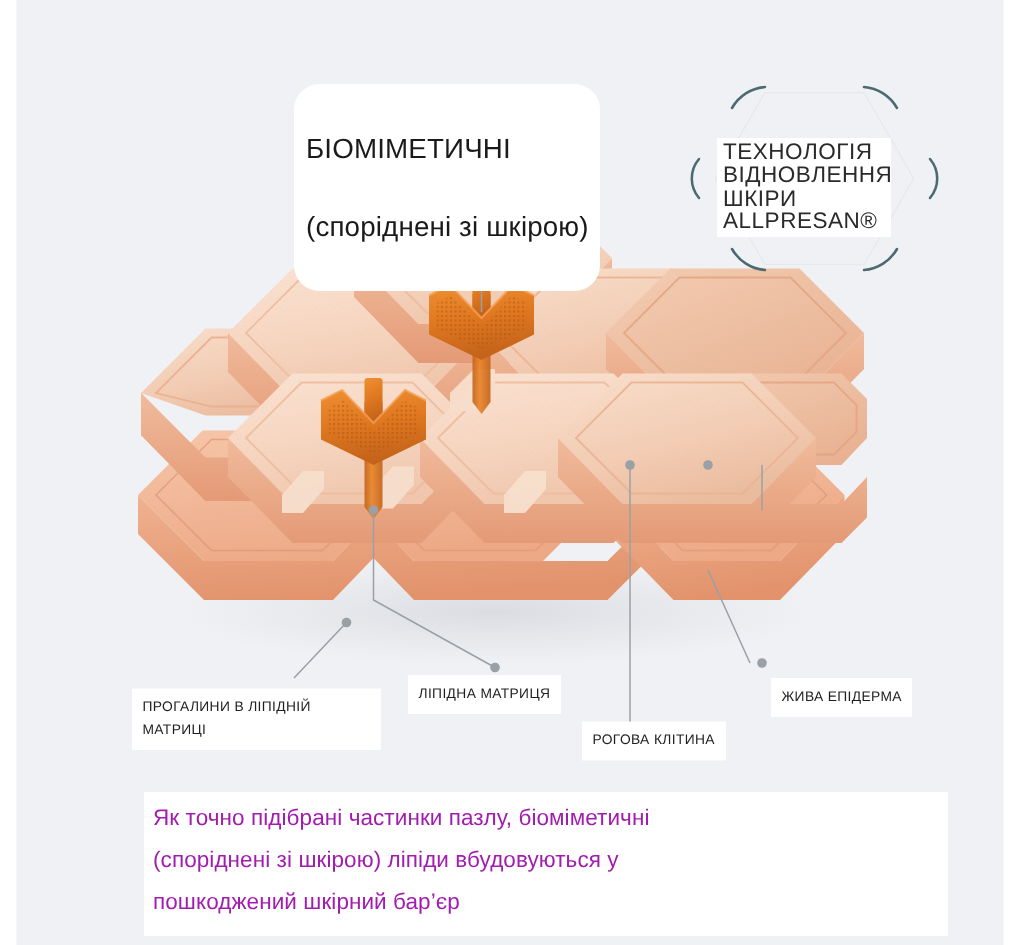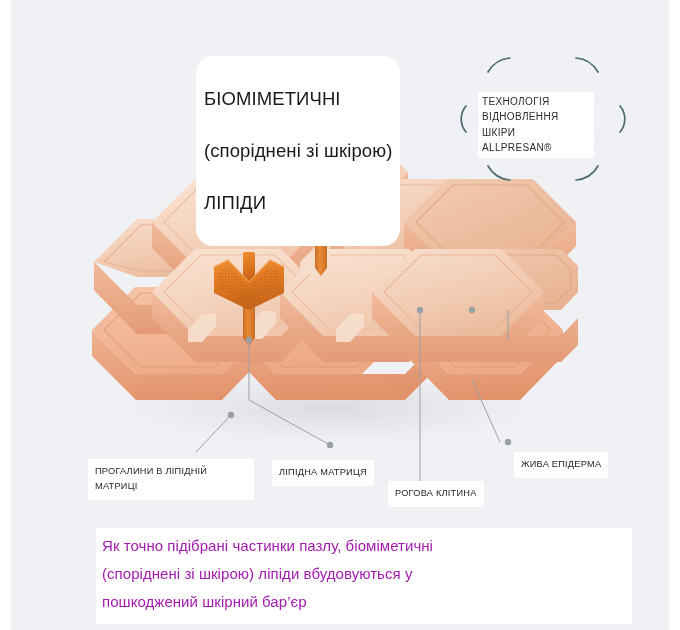--- a/index.html
+++ b/index.html
@@ -58,21 +58,21 @@
     border-radius: 17px;
   }
   .title-box .l3 { background: transparent; }
 
   .badge-text {
     position: absolute;
     left: 478px;
     top: 92px;
     width: 108px;
     background: #ffffff;
-    font-size: 10px;
+    font-size: 15px;
     line-height: 15.4px;
     letter-spacing: .35px;
     color: #2a2a2a;
     text-align: left;
     padding: 2px 4px;
   }
 
   .callout {
     position: absolute;
     background: #ffffff;
@@ -329,34 +329,33 @@
         <path d="M576,180 a28,28 0 0 0 22,-14"></path>
         <path d="M466,106 a20,20 0 0 0 0,26"></path>
         <path d="M620,106 a20,20 0 0 1 0,26"></path>
       </g>
     </g>
   </svg>
 
   <div class="txtbox title-box">
     <div>БІОМІМЕТИЧНІ</div>
     <div>(споріднені зі шкірою)</div>
-    <div class="l3">ЛІПІДИ</div>
   </div>
 
   <div class="badge-text">
     <div>ТЕХНОЛОГІЯ</div>
     <div>ВІДНОВЛЕННЯ</div>
     <div>ШКІРИ</div>
     <div>ALLPRESAN®</div>
   </div>
 
   <div class="callout" style="left:88px; top:459px; width:152px;">ПРОГАЛИНИ В ЛІПІДНІЙ
 МАТРИЦІ</div>
 
-  <div class="callout" style="left:272px; top:450px;margin-top:10px;">ЛІПІДНА МАТРИЦЯ</div>
+  <div class="callout" style="left:272px; top:450px;">ЛІПІДНА МАТРИЦЯ</div>
 
   <div class="callout" style="left:388px; top:481px;">РОГОВА КЛІТИНА</div>
 
   <div class="callout" style="left:514px; top:452px;">ЖИВА ЕПІДЕРМА</div>
 
   <div class="caption">Як точно підібрані частинки пазлу, біоміметичні
 (споріднені зі шкірою) ліпіди вбудовуються у
 пошкоджений шкірний бар’єр</div>
 
 </div>

